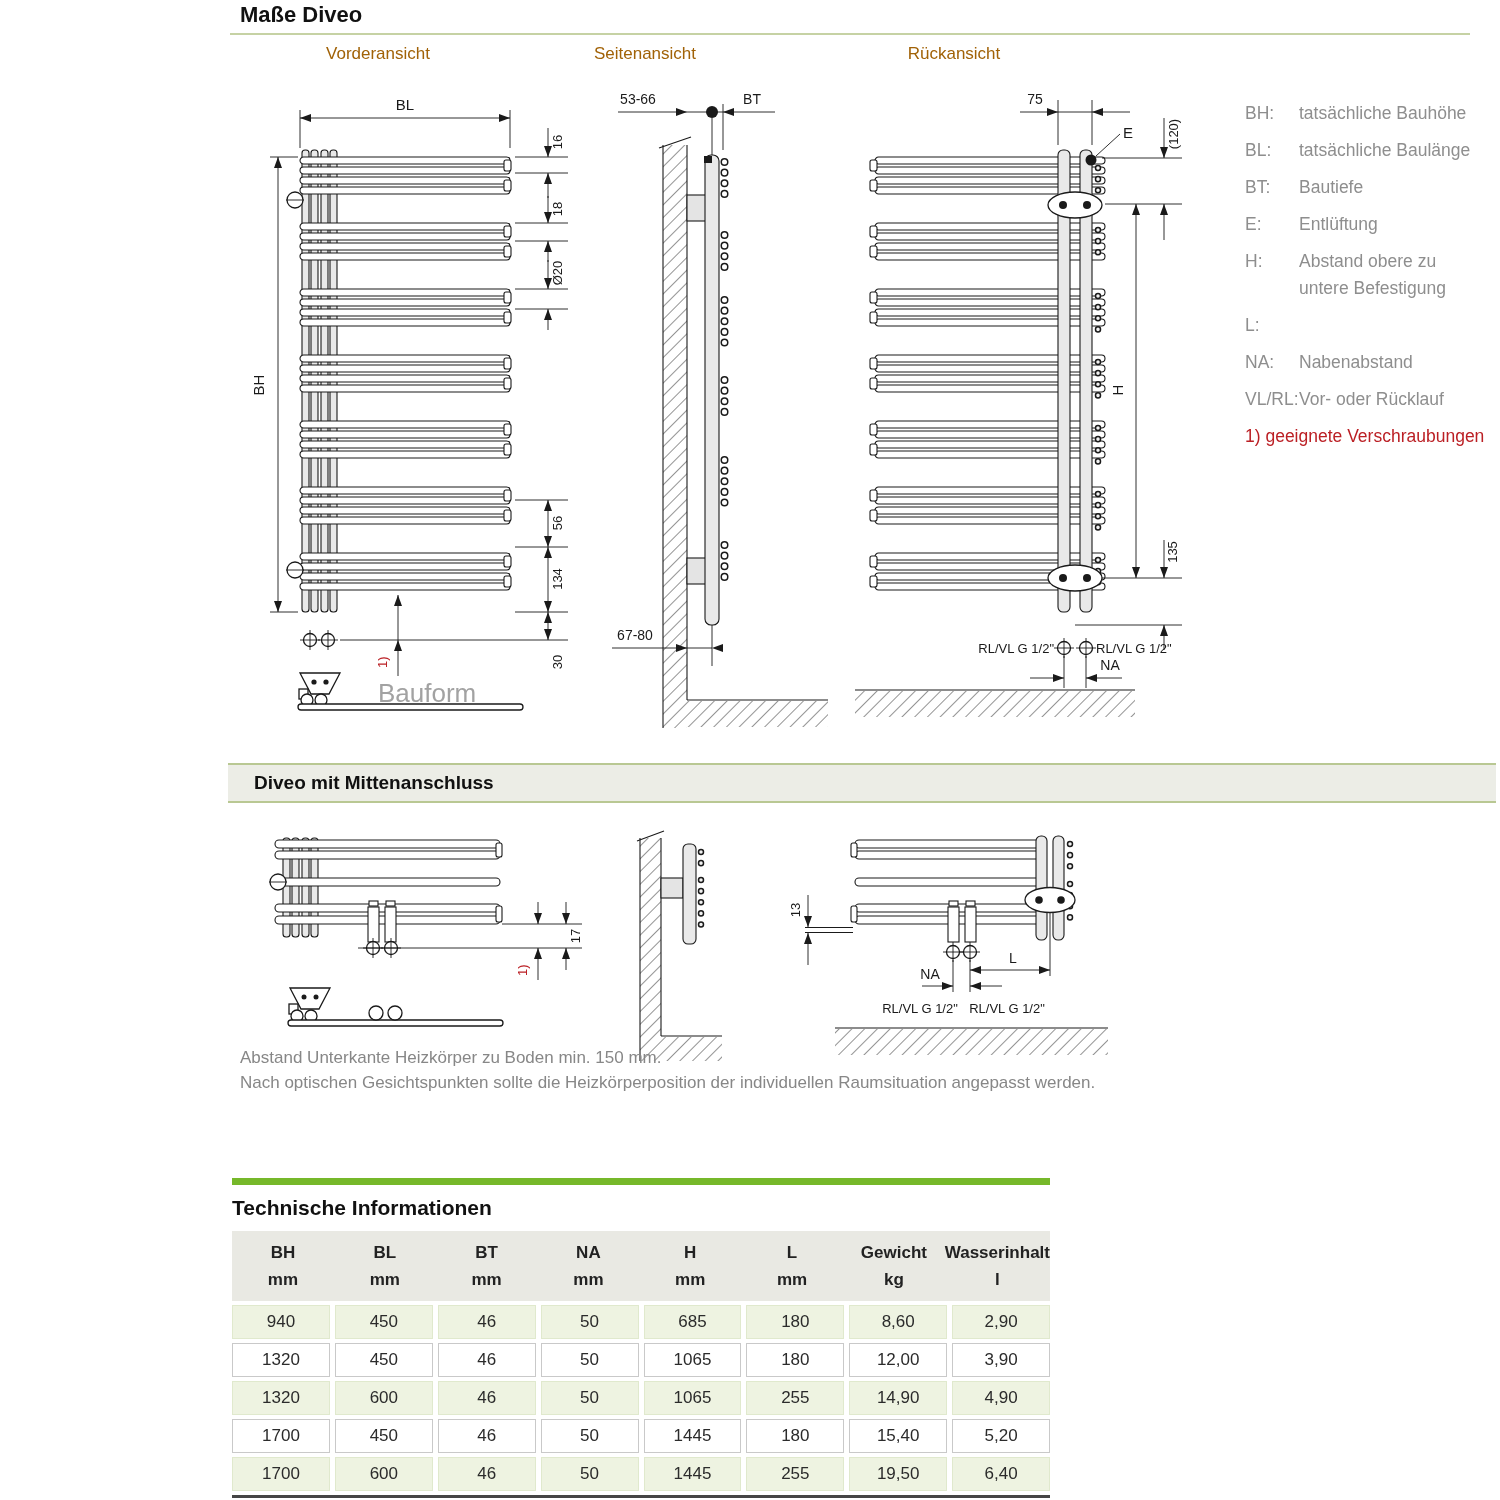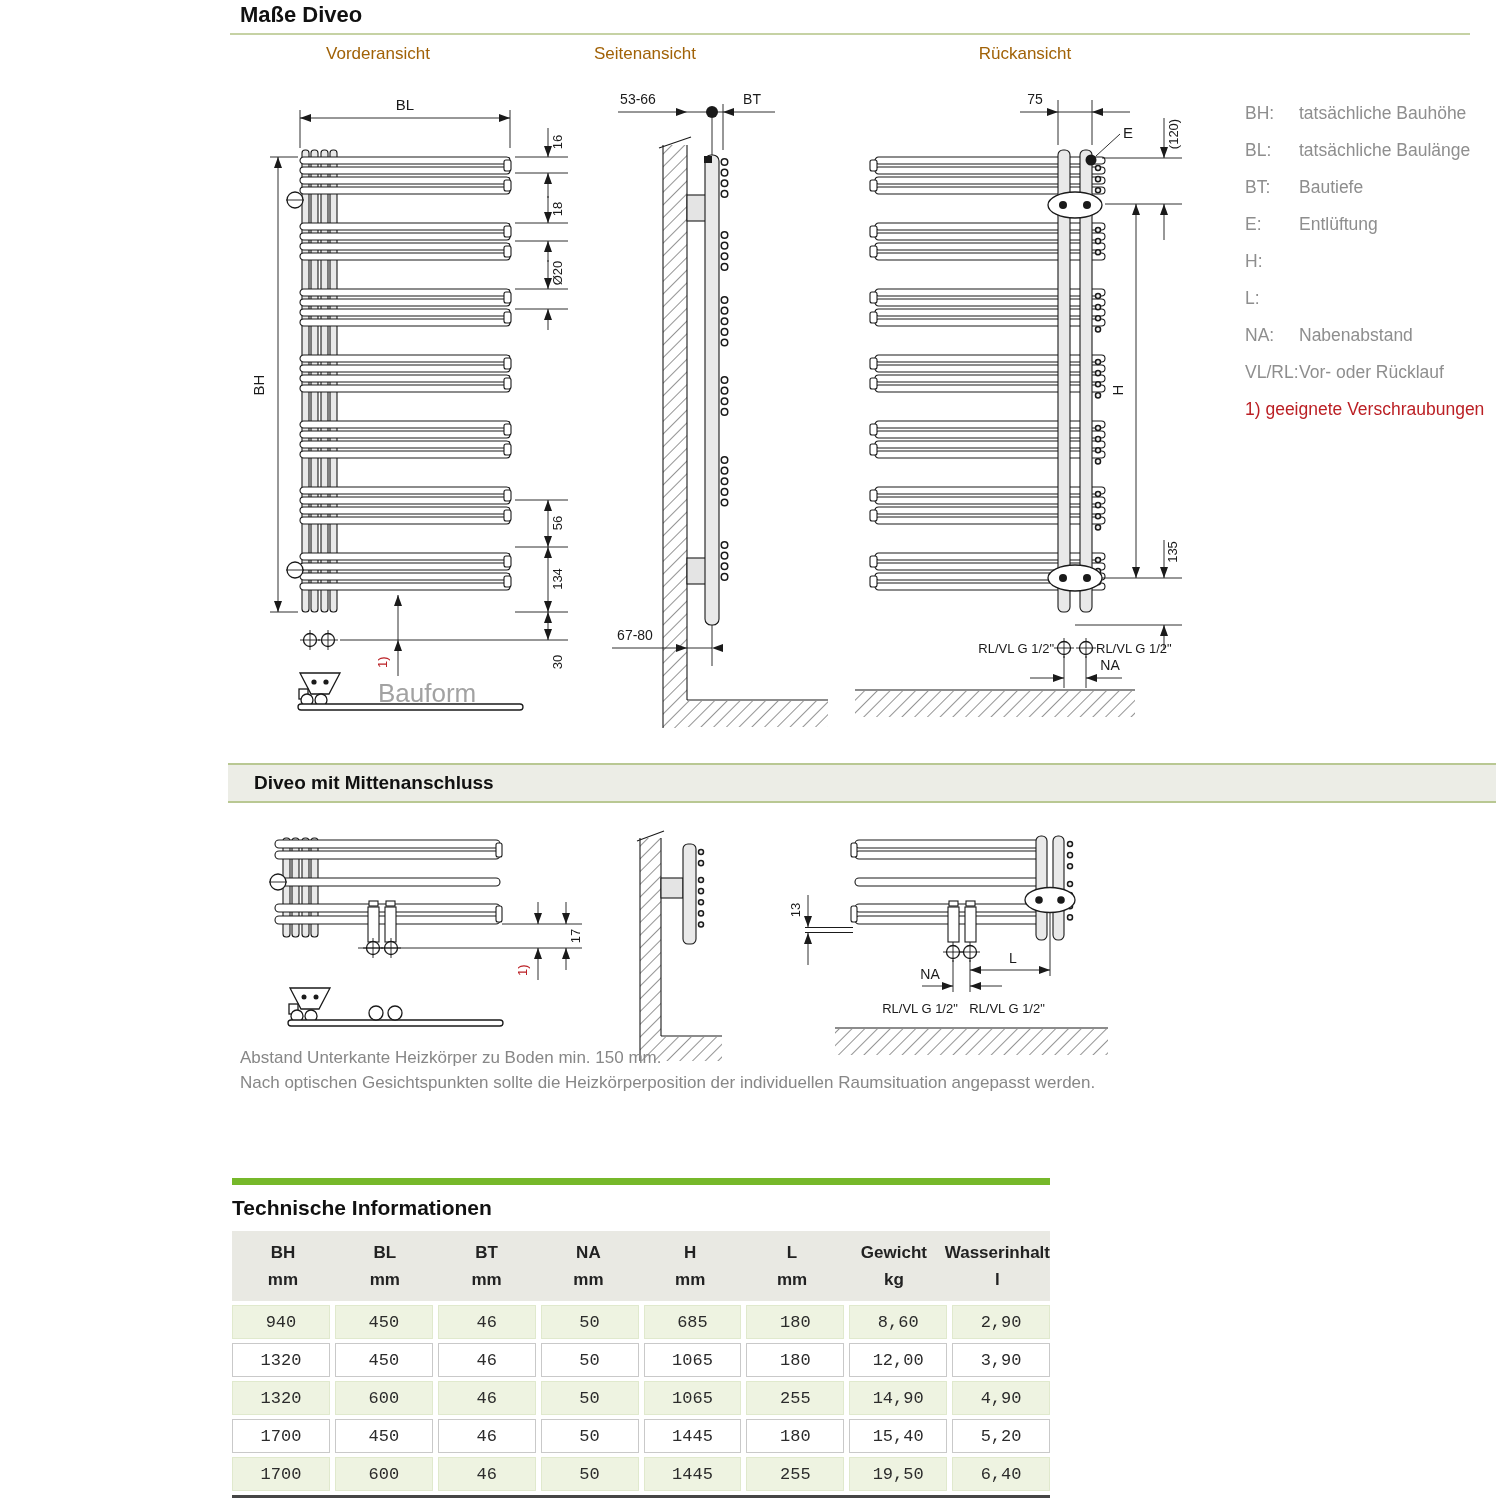--- a/index.html
+++ b/index.html
@@ -1,21 +1,21 @@
 <!DOCTYPE html>
 <html><head>
 <meta charset="utf-8">
 <style>
   html,body{margin:0;padding:0;background:#fff;}
   .page{position:relative;width:1500px;height:1500px;background:#fff;overflow:hidden;
         font-family:"Liberation Sans",sans-serif;color:#1a1a1a;}
   .page-title{position:absolute;left:240px;top:2px;font-size:22px;font-weight:bold;color:#111;}
   .title-rule{position:absolute;left:230px;top:33px;width:1240px;height:2px;background:#c6d2a4;}
   .view-title{position:absolute;top:44px;transform:translateX(-50%);font-size:17px;color:#a16207;}
-  .vt-front{left:378px;} .vt-side{left:645px;} .vt-rear{left:1025px;}
+  .vt-front{left:378px;} .vt-side{left:645px;} .vt-rear{left:954px;}
 
   
   .legend{position:absolute;left:1245px;top:100px;width:242px;font-size:17.5px;color:#8e8e8e;}
   .legend-item{display:flex;margin-bottom:10px;line-height:27px;}
   .legend-abbr{width:54px;flex:none;}
   .legend-def{flex:1;}
   .legend-note{color:#bb1f24;margin-top:4px;line-height:27px;}
 
   
   .svg-abs{position:absolute;}
@@ -44,21 +44,21 @@
 
   .note{position:absolute;left:240px;top:1046px;width:1200px;font-size:17px;line-height:24.5px;color:#878787;margin:0;}
 
   
   .tableblock{position:absolute;left:232px;top:1178px;width:818px;}
   .greenbar{height:7px;background:#76b82a;}
   .ttitle{height:46px;display:flex;align-items:center;font-size:21px;font-weight:bold;color:#111;}
   .thead{height:70px;background:#e9e9e3;display:flex;}
   .th{flex:1;display:flex;flex-direction:column;align-items:center;justify-content:center;gap:7px;
       font-weight:bold;font-size:17px;color:#222;}
-  .trow{display:flex;gap:5px;height:34px;margin-top:4px;font-family:Liberation Mono, monospace;}
+  .trow{display:flex;gap:5px;height:34px;margin-top:4px;}
   .td{flex:1;display:flex;align-items:center;justify-content:center;font-size:17px;color:#2b2b2b;}
   .green .td{background:#eef3e1;border:1px solid #e0e9cd;}
   .white .td{background:#fff;border:1px solid #c9c9c9;}
   .tbottom{height:3px;background:#454545;margin-top:4px;}
 </style>
 </head>
 <body>
 
 <div class="page">
 
@@ -446,20 +446,21 @@
     <div class="legend-item">
       <span class="legend-abbr">BT:</span>
       <span class="legend-def">Bautiefe</span>
     </div>
     <div class="legend-item">
       <span class="legend-abbr">E:</span>
       <span class="legend-def">Entlüftung</span>
     </div>
     <div class="legend-item">
       <span class="legend-abbr">H:</span>
+      <span class="legend-def">Abstand obere zu untere Befestigung</span>
     </div>
     <div class="legend-item">
       <span class="legend-abbr">L:</span>
     </div>
     <div class="legend-item">
       <span class="legend-abbr">NA:</span>
       <span class="legend-def">Nabenabstand</span>
     </div>
     <div class="legend-item">
       <span class="legend-abbr">VL/RL:</span>

